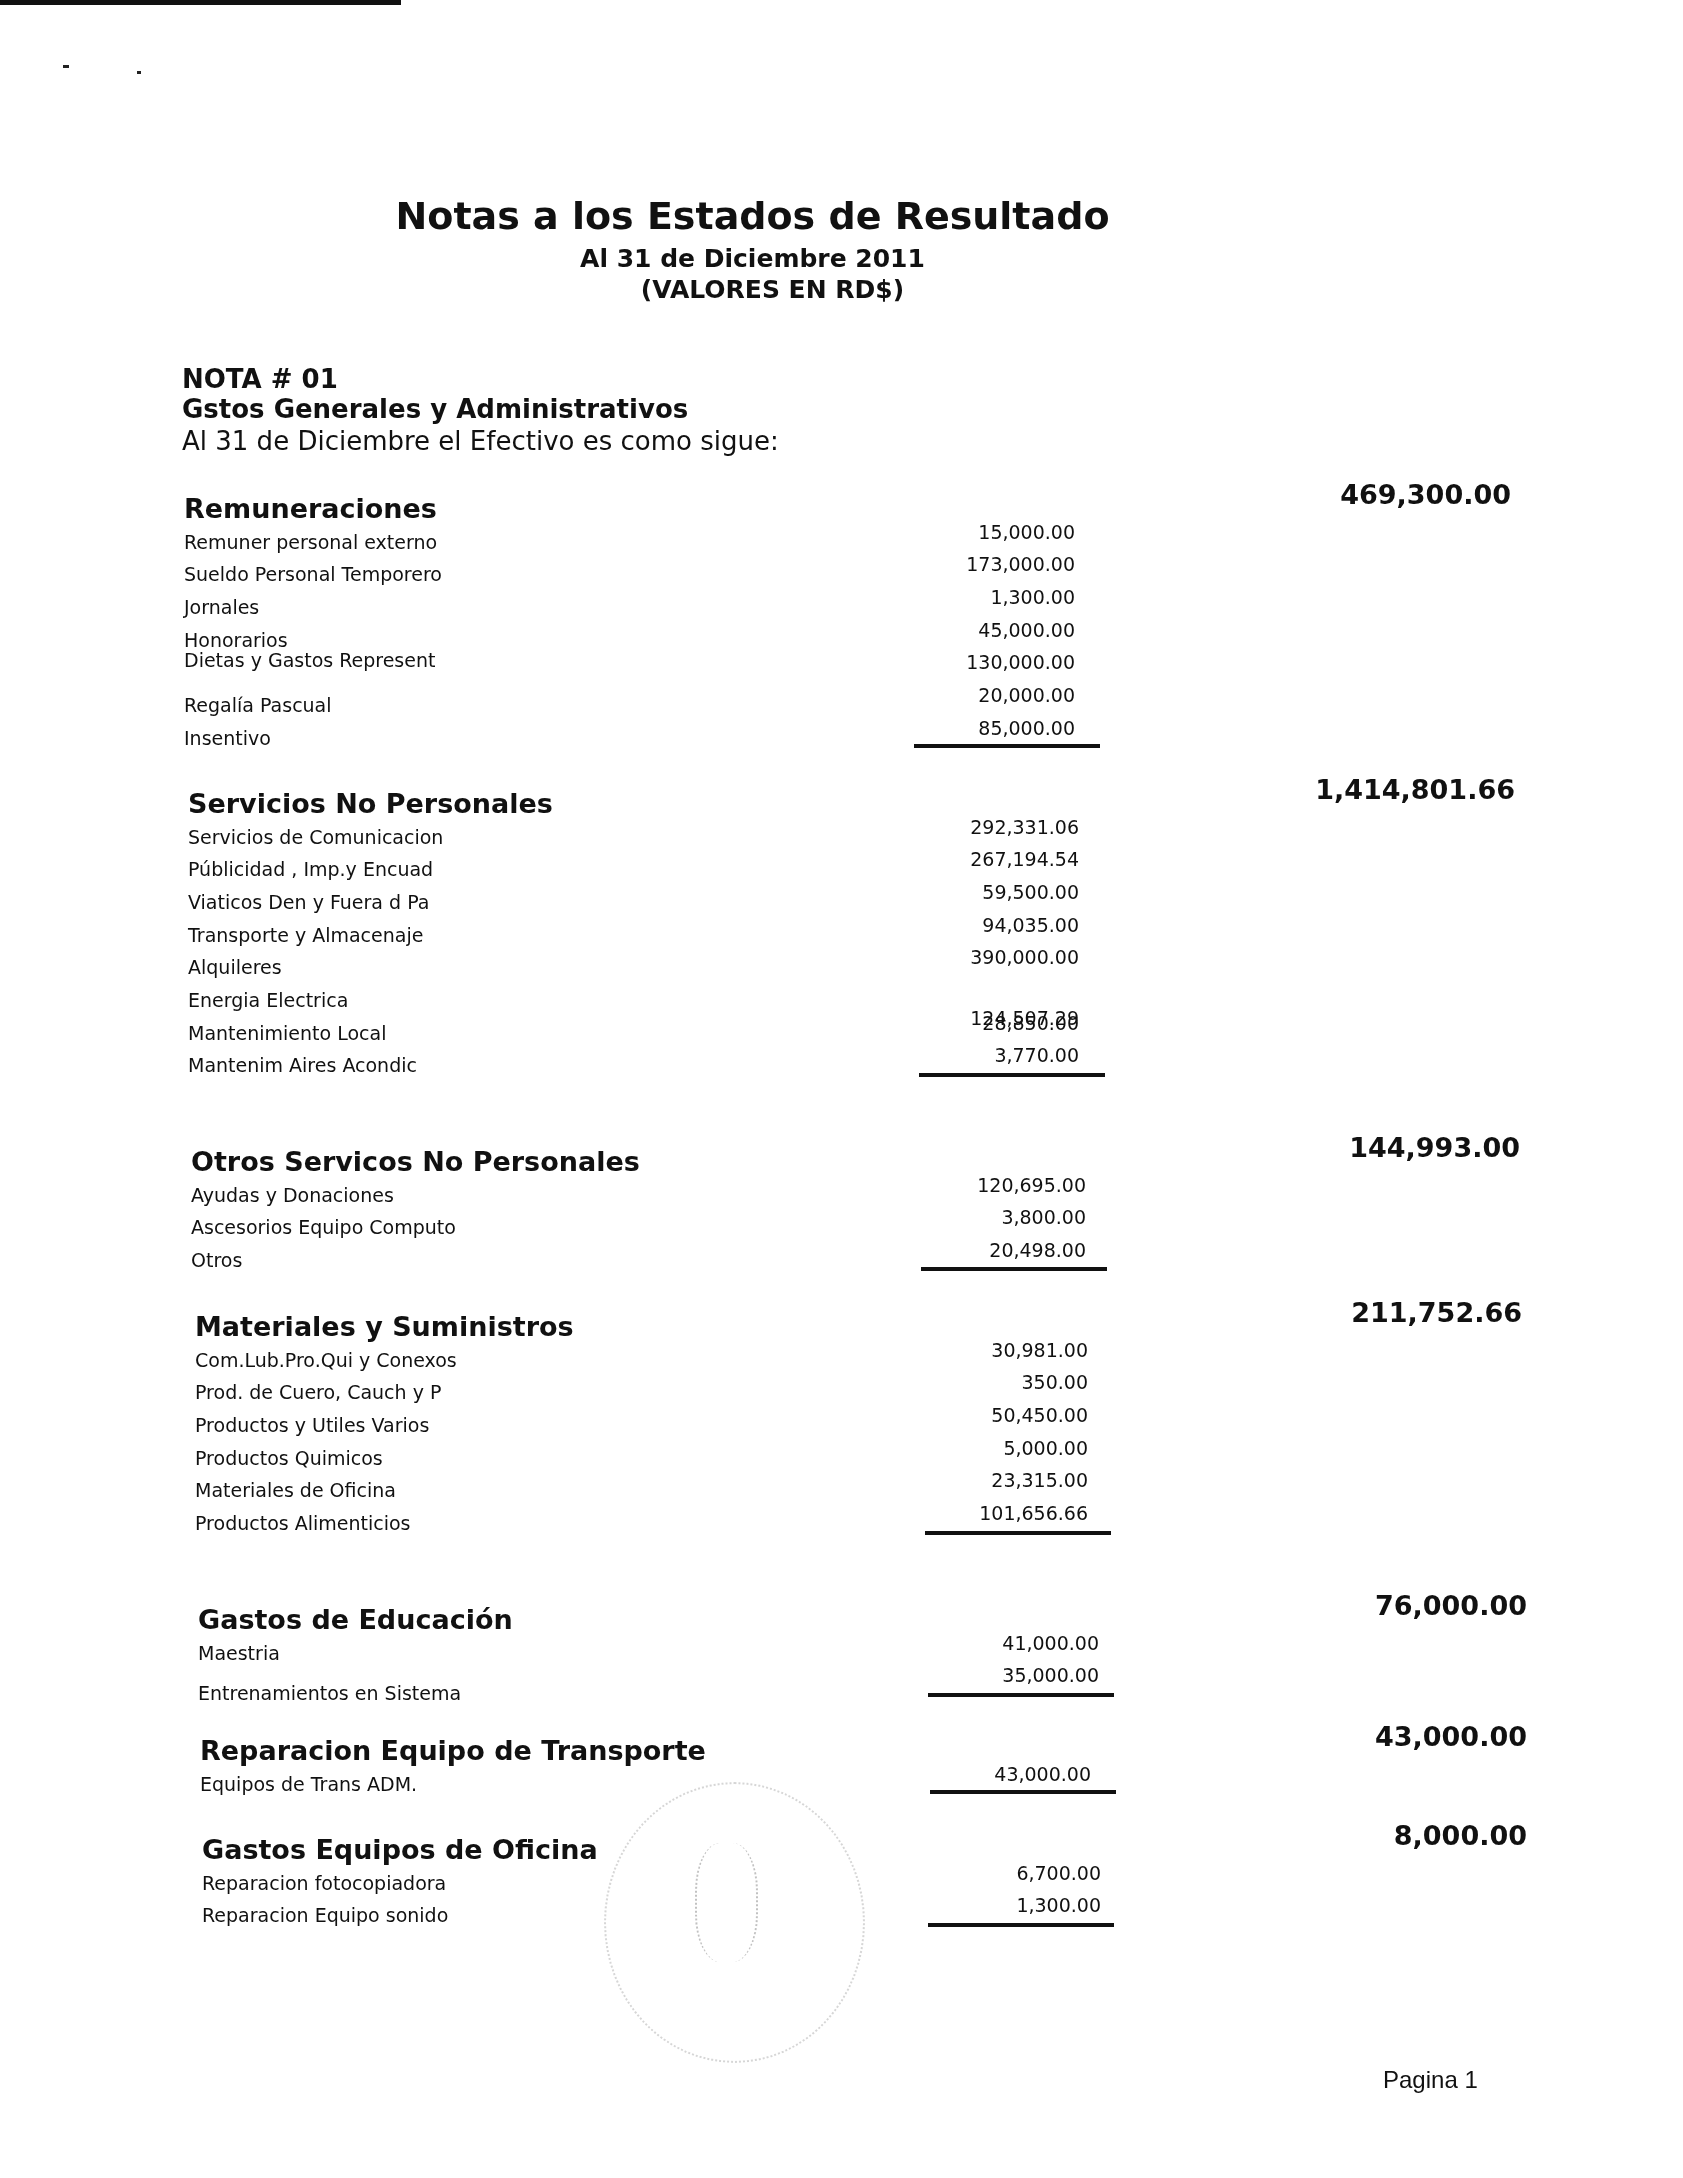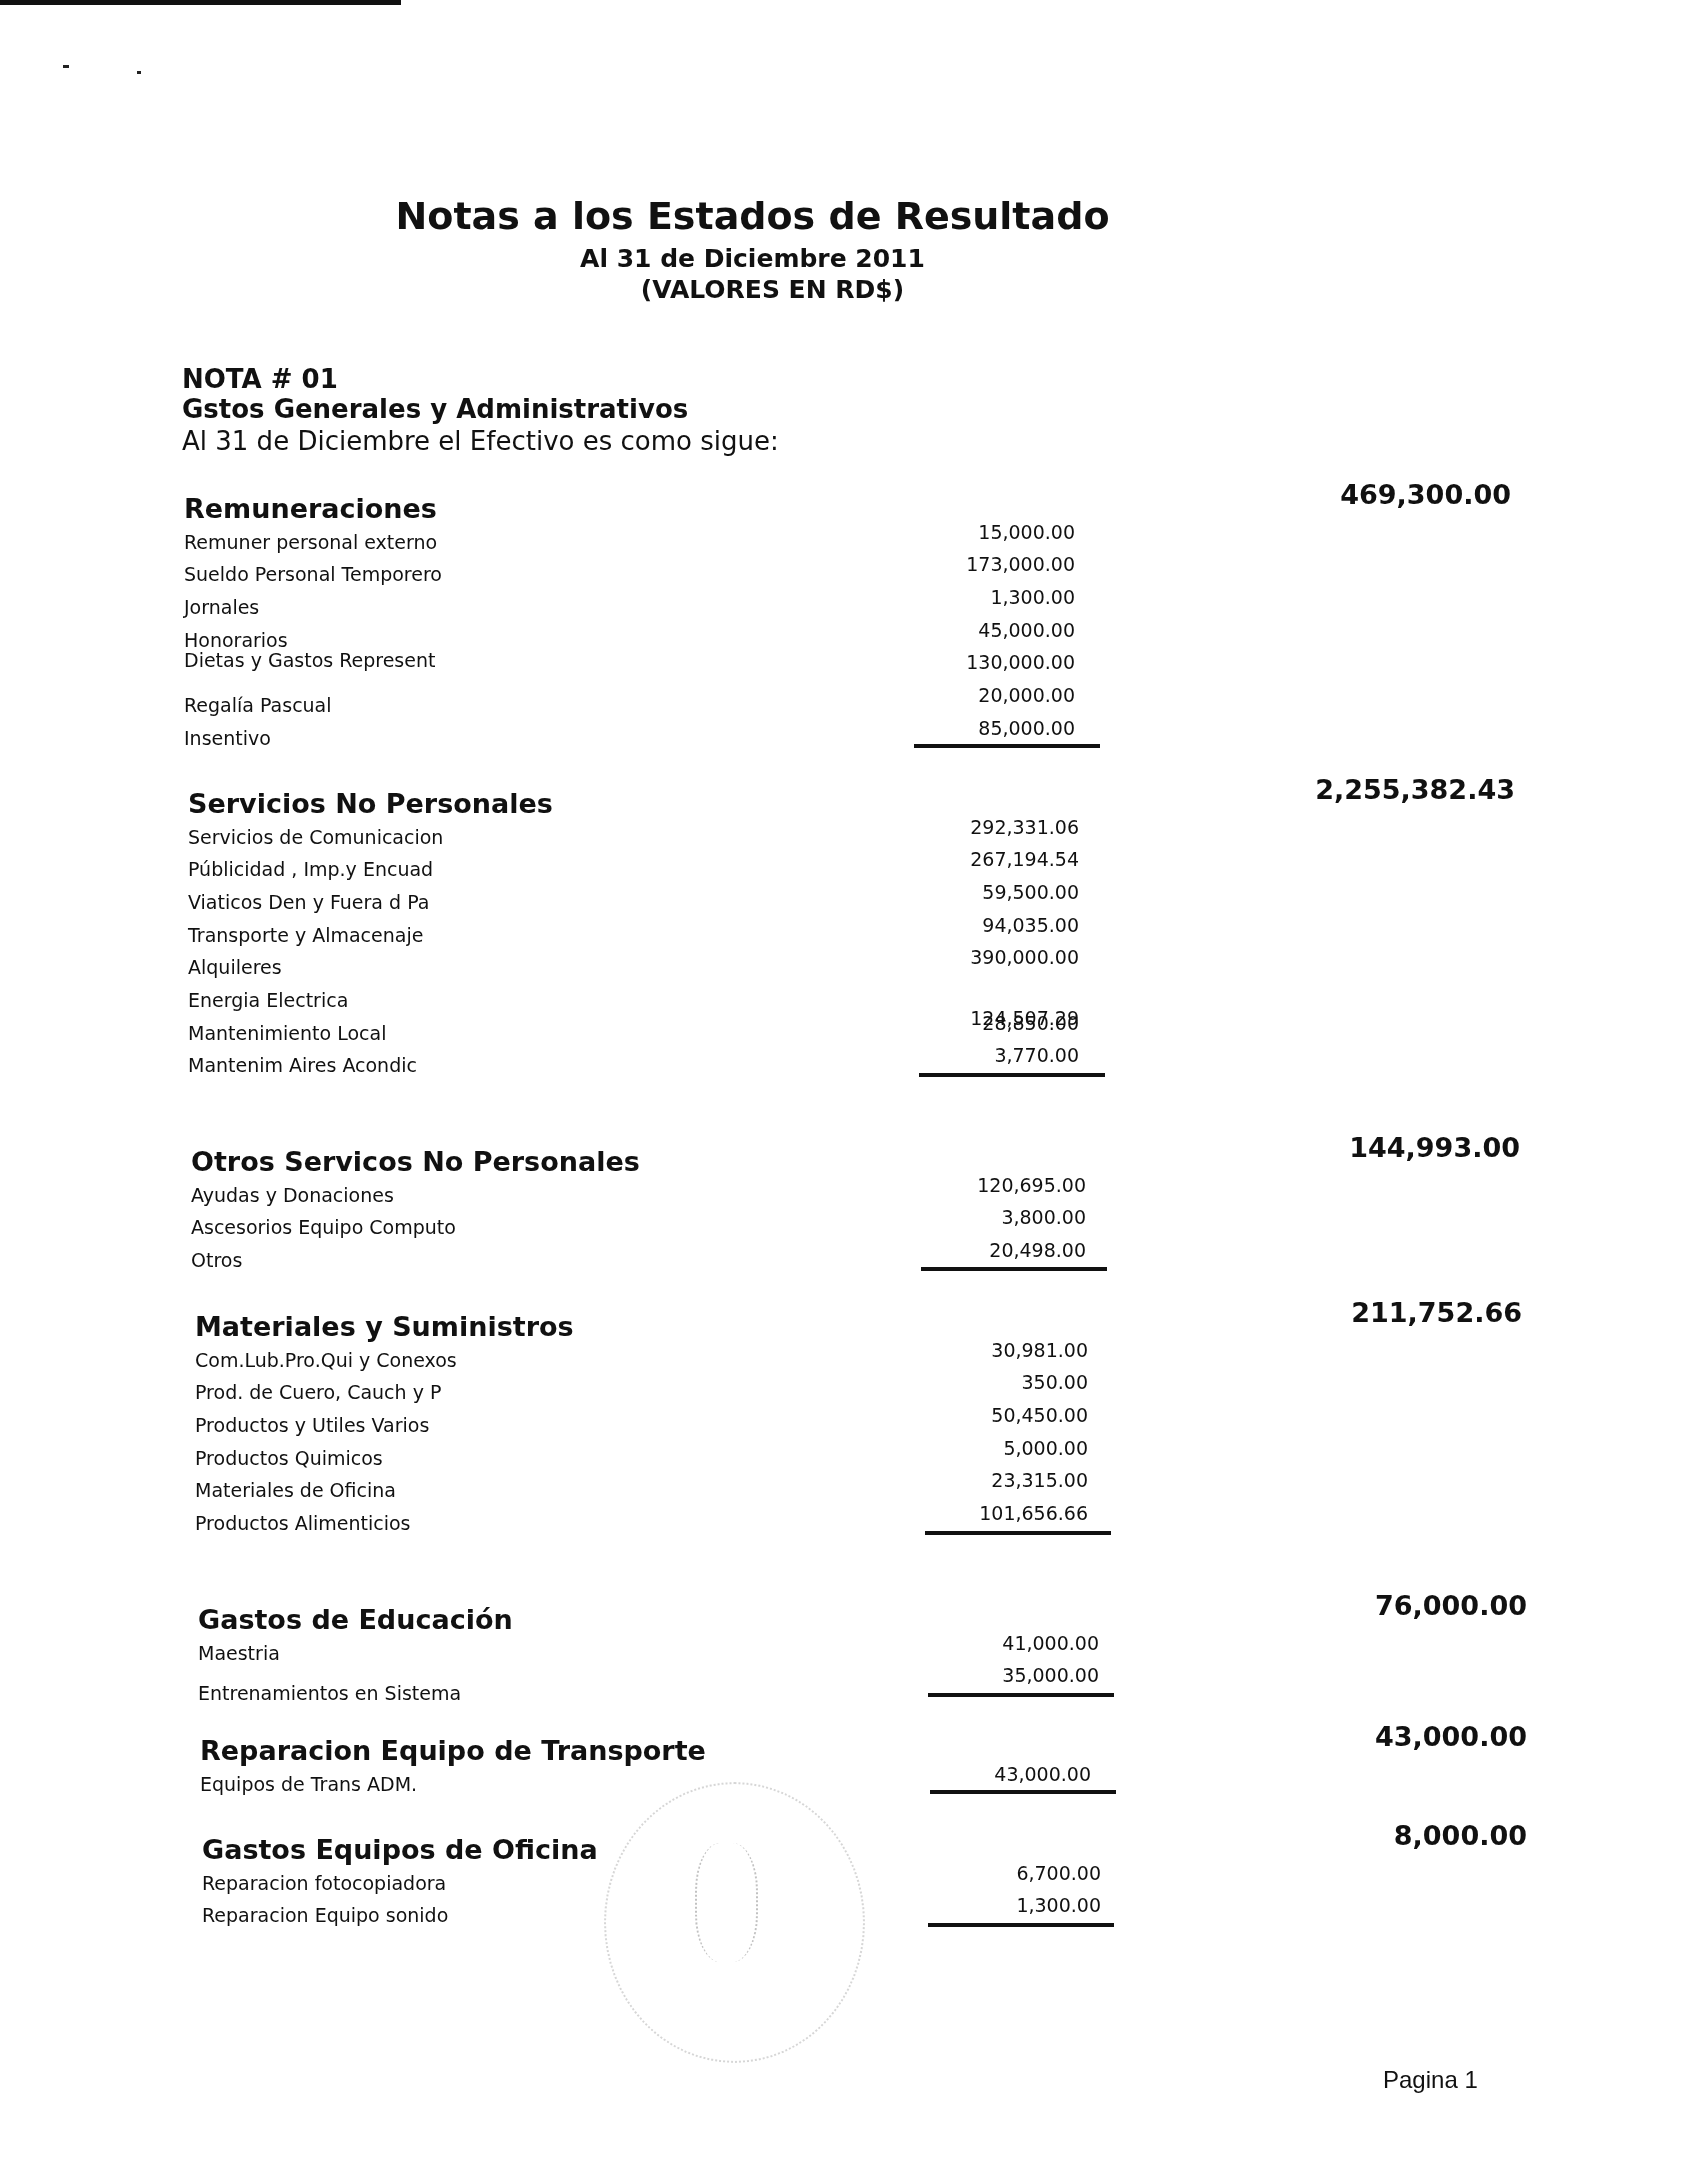--- a/index.html
+++ b/index.html
@@ -55,21 +55,21 @@
   <div class="row-value" style="top:158px;left:693px;">130,000.00</div>
   <div class="row-label" style="top:201px;">Regalía Pascual</div>
   <div class="row-value" style="top:191px;left:693px;">20,000.00</div>
   <div class="row-label" style="top:234px;">Insentivo</div>
   <div class="row-value" style="top:224px;left:693px;">85,000.00</div>
   <div class="underline" style="top:251px;left:730px;width:186px;"></div>
 </div>
 
 <div class="section" style="left:188px;top:788px;">
   <div class="sec-title">Servicios No Personales</div>
-  <div class="sec-total" style="left:1030px;">2,255,382.43</div>
+  <div class="sec-total" style="left:1030px;">1,414,801.66</div>
   <div class="row-label" style="top:38px;">Servicios de Comunicacion</div>
   <div class="row-value" style="top:28px;left:693px;">292,331.06</div>
   <div class="row-label" style="top:70px;">Públicidad , Imp.y Encuad</div>
   <div class="row-value" style="top:60px;left:693px;">267,194.54</div>
   <div class="row-label" style="top:103px;">Viaticos Den y Fuera d Pa</div>
   <div class="row-value" style="top:93px;left:693px;">59,500.00</div>
   <div class="row-label" style="top:136px;">Transporte y Almacenaje</div>
   <div class="row-value" style="top:126px;left:693px;">94,035.00</div>
   <div class="row-label" style="top:168px;">Alquileres</div>
   <div class="row-value" style="top:158px;left:693px;">390,000.00</div>

